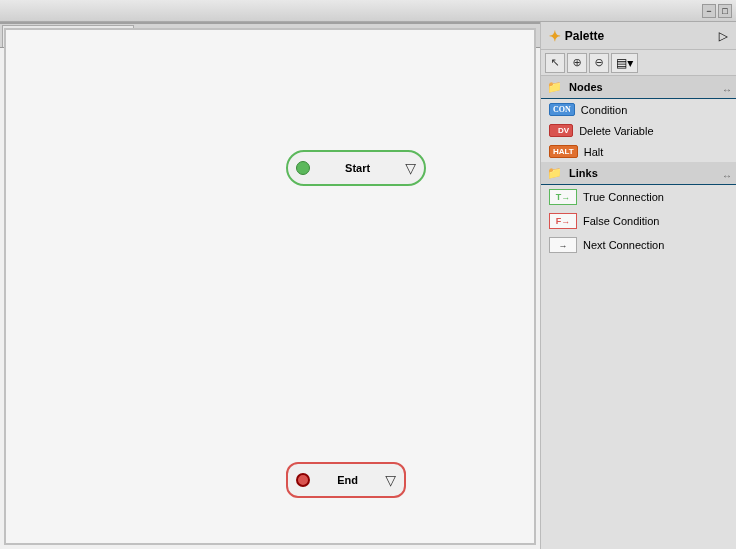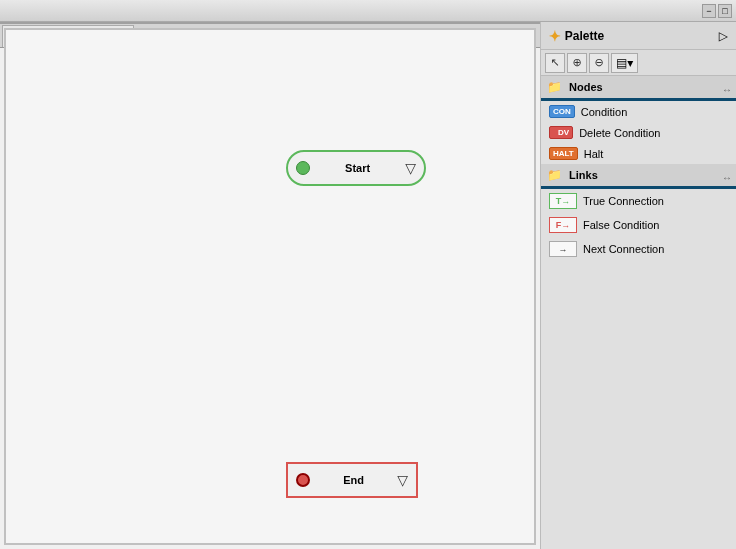--- a/index.html
+++ b/index.html
@@ -131,24 +131,24 @@
     }
     .node-arrow {
       font-size: 14px;
       color: #333;
     }
 
     .end-node {
       position: absolute;
       top: 432px;
       left: 280px;
-      width: 132px;
+      width: 120px;
       height: 36px;
       border: 2px solid #d9534f;
-      border-radius: 0;
+      border-radius: 12px;
       background: #f0f0f0;
       display: flex;
       align-items: center;
       padding: 0 8px;
       gap: 6px;
       cursor: pointer;
     }
     .end-dot {
       width: 14px;
       height: 14px;
@@ -221,21 +221,21 @@
       cursor: pointer;
     }
 
     
     .section-header {
       display: flex;
       align-items: flex-end;
       justify-content: space-between;
       padding: 4px 6px;
       background: #d0d0d0;
-      border-bottom: 3px solid #0c4a6e;
+      border-bottom: 1px solid #0c4a6e;
       font-size: 11px;
       font-weight: bold;
     }
     .section-icon {
       color: #e8a020;
       font-size: 12px;
       margin-right: 4px;
     }
     .section-arrows {
       font-size: 10px;
@@ -256,21 +256,21 @@
     .node-badge {
       font-size: 8px;
       font-weight: bold;
       padding: 1px 3px;
       border-radius: 2px;
       border: 1px solid;
       min-width: 22px;
       text-align: center;
       color: white;
     }
-    .badge-con { background: #4a90d9; border-color: #2a70b9; }
+    .badge-con { background: #4a90d9; border-color: #2a70b9; font-family: Liberation Serif, serif; }
     .badge-srv { background: #5bc0de; border-color: #3aa0be; }
     .badge-av { background: #5cb85c; border-color: #3a983a; }
     .badge-par { background: #9b59b6; border-color: #7b39a0; }
     .badge-dv { background: #d9534f; border-color: #b93330; padding-left: 8px; }
     .badge-halt { background: #e07030; border-color: #c05010; }
 
     
     .link-item {
       display: flex;
       align-items: center;
@@ -377,21 +377,21 @@
       <span class="section-arrows">↔</span>
     </div>
 
     <div id="nodes-list">
     <div class="palette-item">
       <span class="node-badge badge-con">CON</span>
       <span>Condition</span>
     </div>
         <div class="palette-item">
       <span class="node-badge badge-dv">DV</span>
-      <span>Delete Condition</span>
+      <span>Delete Variable</span>
     </div>
         <div class="palette-item">
       <span class="node-badge badge-halt">HALT</span>
       <span>Halt</span>
     </div>
       </div>
 
     <div class="section-header">
       <div>
         <span class="section-icon">📁</span>

